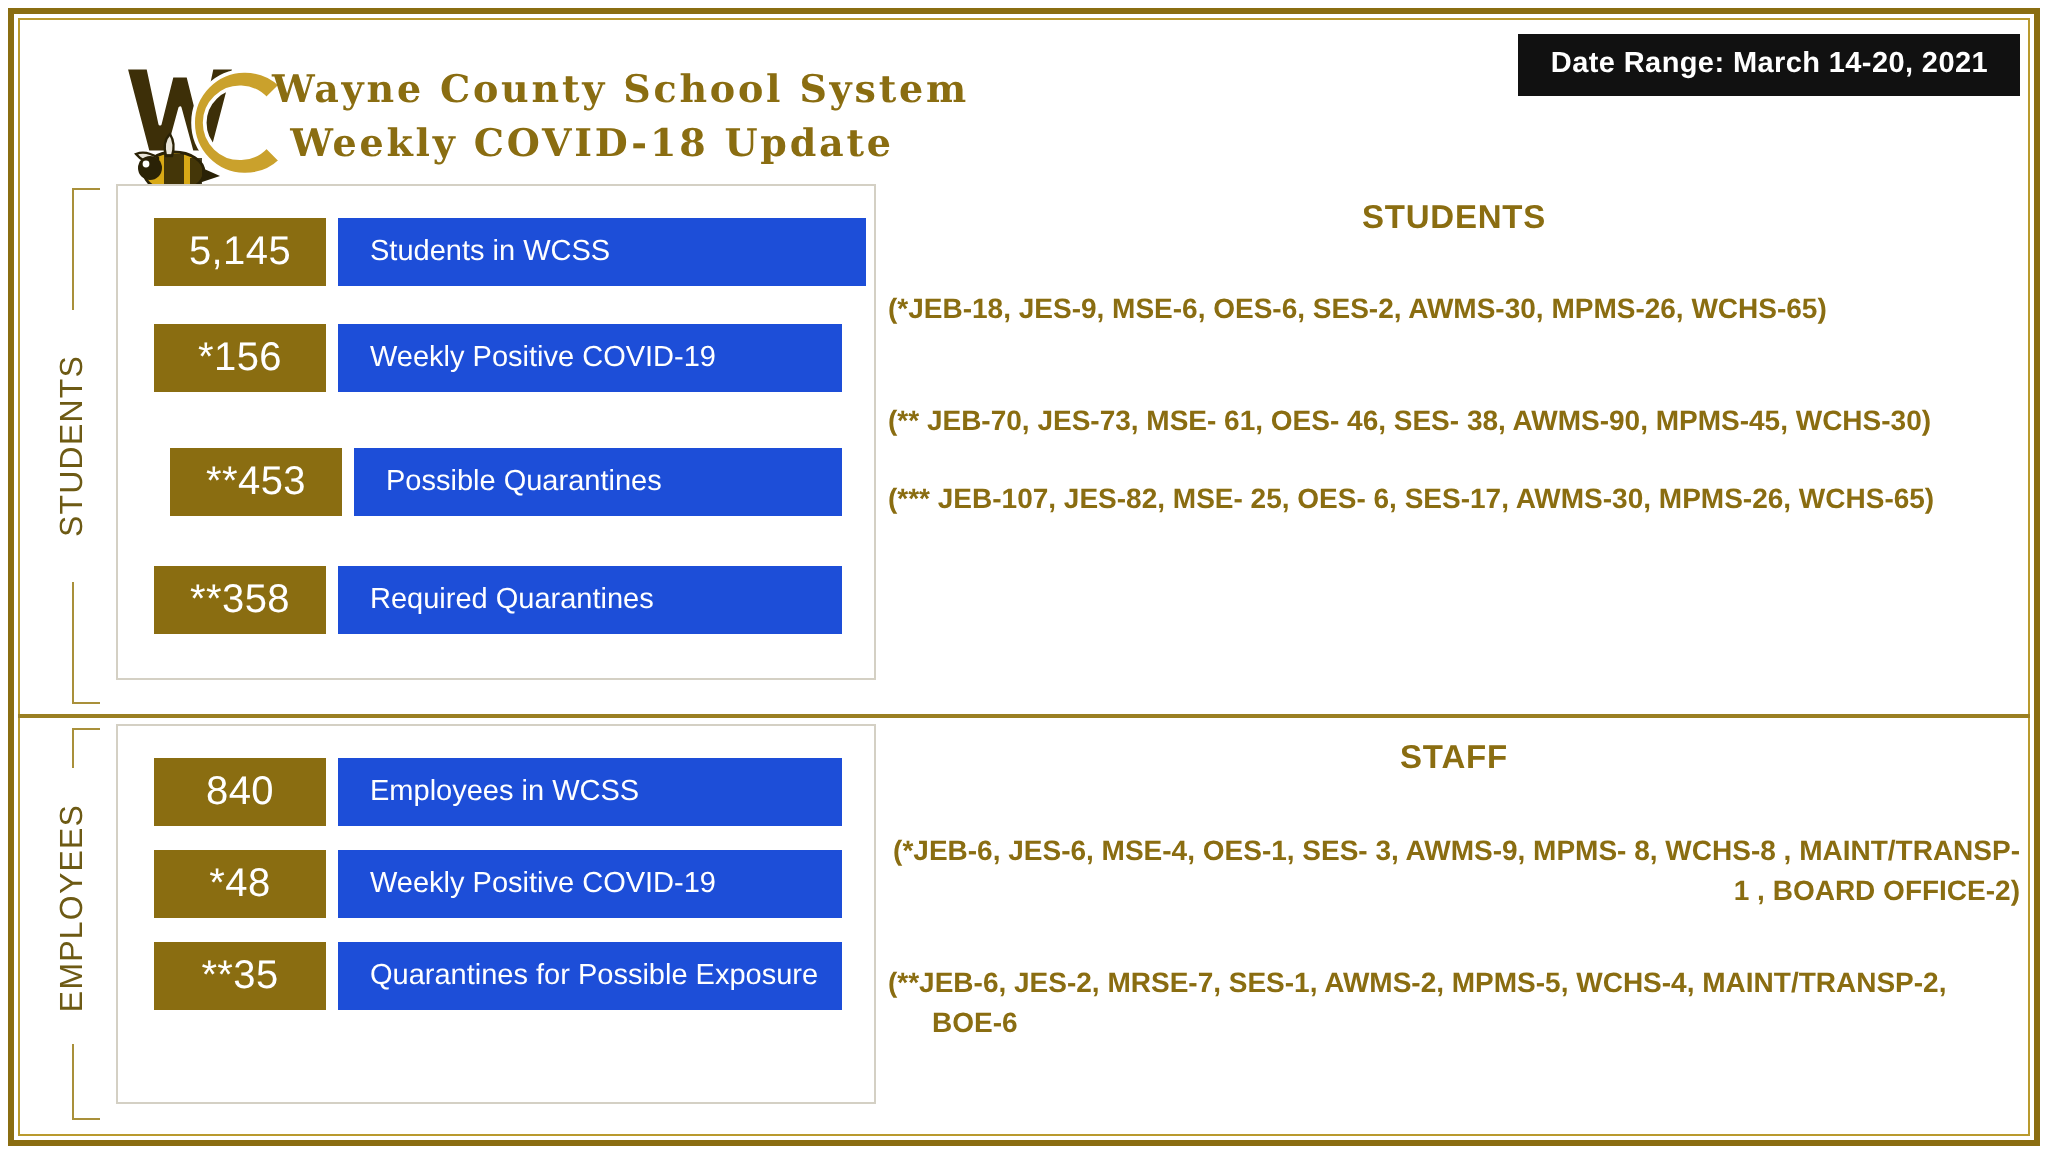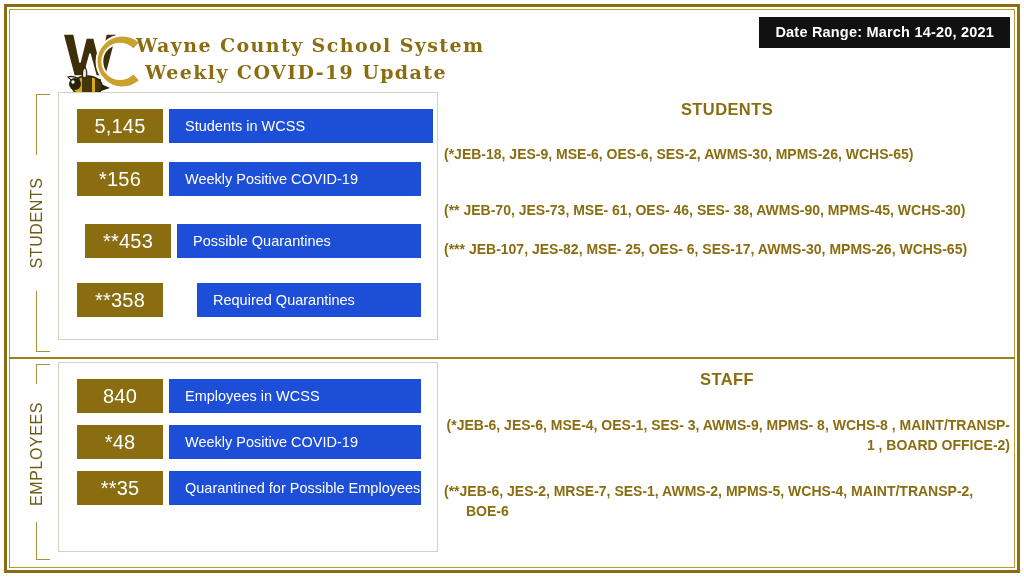--- a/index.html
+++ b/index.html
@@ -252,21 +252,21 @@
           <path d="M38 55 l6 0 l0 14 l-6 0 Z" fill="#2a2206" opacity="0.85"></path>
           <ellipse cx="18" cy="60" rx="6" ry="6" fill="#2a2206"></ellipse>
           <circle cx="16" cy="58" r="1.7" fill="#ffffff"></circle>
           <path d="M44 60 l9 4 l-9 3 Z" fill="#2a2206"></path>
         </g>
       </svg>
     </div>
 
     <div class="title-block">
       <div class="title-line">Wayne County School System</div>
-      <div class="title-line">Weekly COVID-19 Update</div>
+      <div class="title-line">Weekly COVID-18 Update</div>
     </div>
 
     <div class="date-range">Date Range: March 14-20, 2021</div>
   </div>
 
   <div class="section section-students">
 
     <div class="axis-label-wrap">
       <div class="axis-bracket"></div>
       <div class="axis-bracket-top"></div>
@@ -281,21 +281,21 @@
         <div class="bar-label">Students in WCSS</div>
       </div>
       <div class="bar-row" style="top:69px;left:18px;right:16px;">
         <div class="bar-value">*156</div>
         <div class="bar-label">Weekly Positive COVID-19</div>
       </div>
       <div class="bar-row" style="top:131px;left:18px;right:16px;margin-left:8px;">
         <div class="bar-value">**453</div>
         <div class="bar-label">Possible Quarantines</div>
       </div>
-      <div class="bar-row" style="top:190px;left:18px;right:16px;gap:28px;">
+      <div class="bar-row" style="top:190px;left:18px;right:16px;">
         <div class="bar-value">**358</div>
         <div class="bar-label">Required Quarantines</div>
       </div>
     </div>
 
     <div class="notes">
       <div class="notes-heading">STUDENTS</div>
       <div class="note-line note-pad-1">(*JEB-18, JES-9, MSE-6, OES-6, SES-2, AWMS-30, MPMS-26, WCHS-65)</div>
       <div class="note-line note-pad-2">(** JEB-70, JES-73, MSE- 61, OES- 46, SES- 38, AWMS-90, MPMS-45, WCHS-30)</div>
       <div class="note-line note-pad-3">(*** JEB-107, JES-82, MSE- 25, OES- 6, SES-17, AWMS-30, MPMS-26, WCHS-65)</div>
@@ -318,21 +318,21 @@
       <div class="bar-row" style="top:16px;left:18px;right:16px;">
         <div class="bar-value">840</div>
         <div class="bar-label">Employees in WCSS</div>
       </div>
       <div class="bar-row" style="top:62px;left:18px;right:16px;">
         <div class="bar-value">*48</div>
         <div class="bar-label">Weekly Positive COVID-19</div>
       </div>
       <div class="bar-row" style="top:108px;left:18px;right:16px;">
         <div class="bar-value">**35</div>
-        <div class="bar-label">Quarantined for Possible Employees</div>
+        <div class="bar-label">Quarantines for Possible Exposure</div>
       </div>
     </div>
 
     <div class="notes">
       <div class="notes-heading">STAFF</div>
       <div class="note-line note-pad-staff-1">(*JEB-6, JES-6, MSE-4, OES-1, SES- 3, AWMS-9, MPMS- 8, WCHS-8 , MAINT/TRANSP-1 , BOARD OFFICE-2)</div>
       <div class="note-line note-pad-staff-2">(**JEB-6, JES-2, MRSE-7, SES-1, AWMS-2, MPMS-5, WCHS-4, MAINT/TRANSP-2, BOE-6</div>
     </div>
   </div>
 

